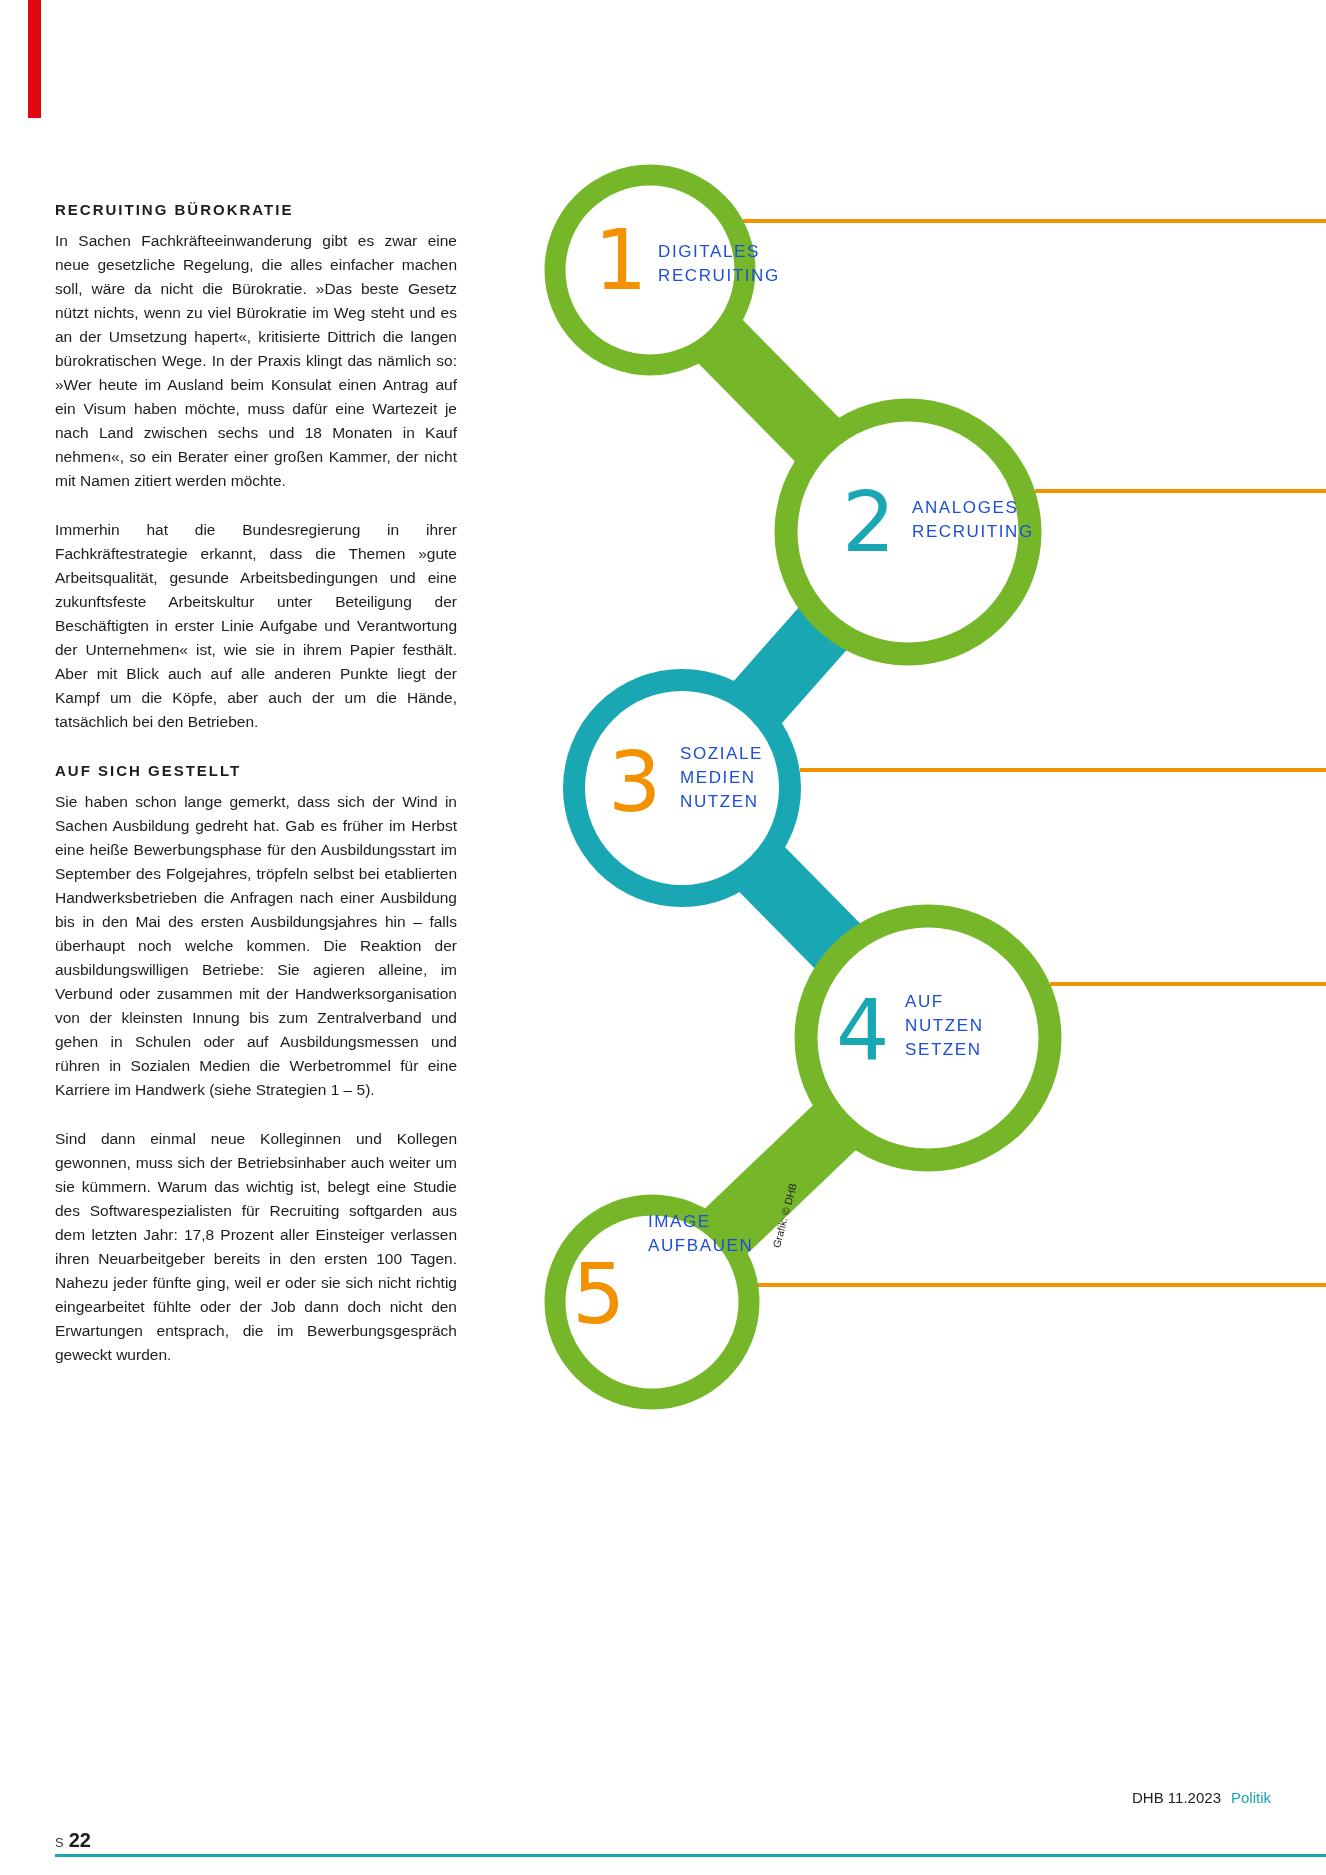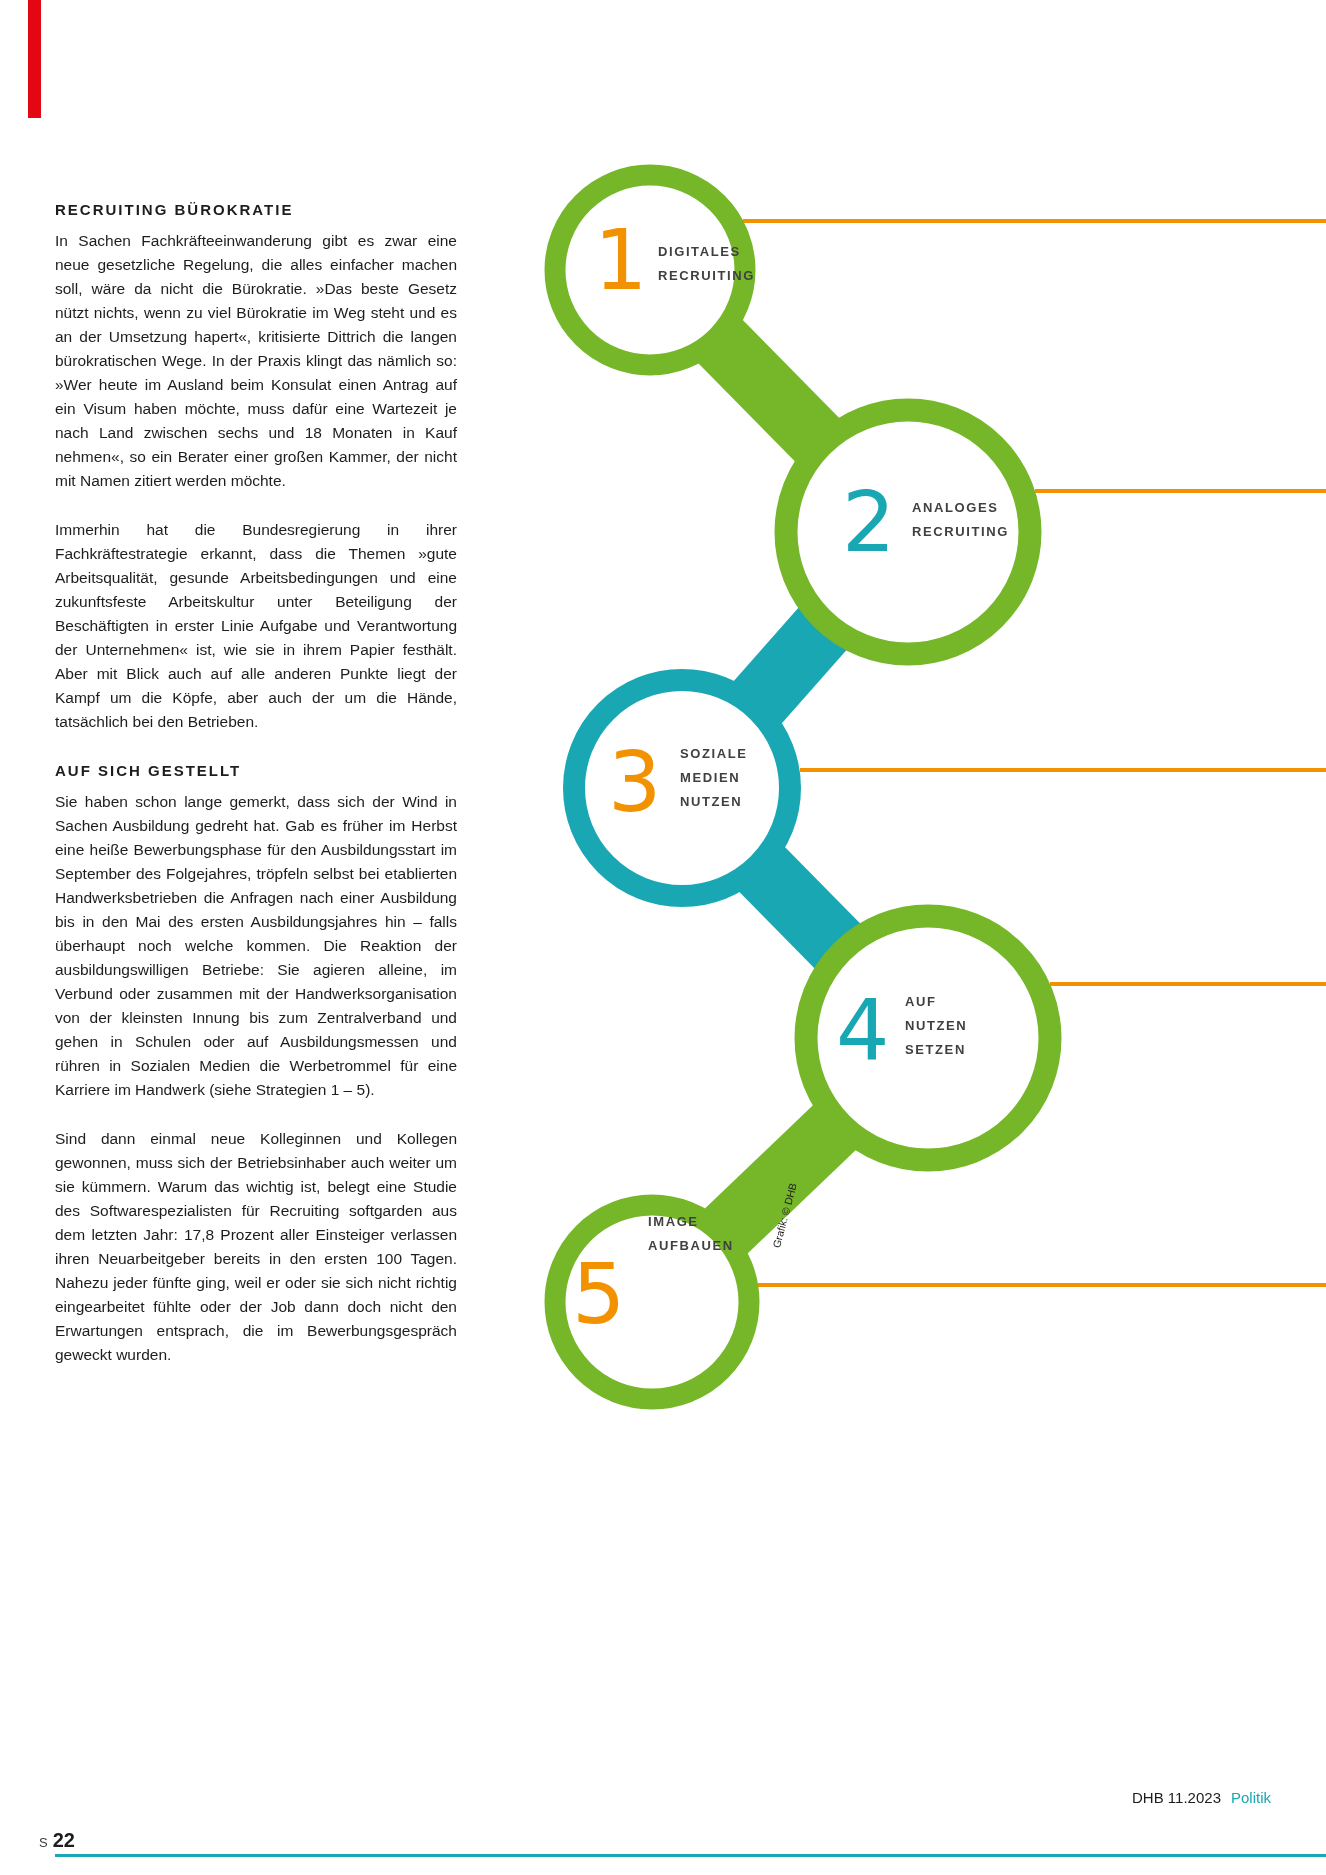--- a/index.html
+++ b/index.html
@@ -30,36 +30,36 @@
   .orange-rule { position: absolute; height: 4px; background: #f39200; z-index: 0; }
   .step-number {
     position: absolute; z-index: 2;
     font-family: "DejaVu Sans", sans-serif;
     font-size: 84px; line-height: 1; font-weight: 400;
   }
   .num-orange { color: #f39200; }
   .num-teal { color: #1aa7b4; }
   .step-label {
     position: absolute; z-index: 2;
-    font-size: 13px; font-weight: bold; letter-spacing: 1.6px;
-    line-height: 24px; color: #404040; white-space: nowrap;
+    font-size: 17px; font-weight: normal; letter-spacing: 1.6px;
+    line-height: 24px; color: #1d4ed8; white-space: nowrap;
   }
   .step-label span { display: block; }
   .credit {
     position: absolute; left: 770px; top: 1246px; z-index: 2;
     font-size: 10.5px; color: #1d1d1b; white-space: nowrap;
     transform: rotate(-75deg); transform-origin: 0 0;
   }
   
   .footer-rule {
     position: absolute; left: 55px; right: 0; top: 1854px; height: 3px;
     background: #1aa7b4;
   }
   .footer-left {
-    position: absolute; left: 39px; top: 1829px; z-index: 2;
+    position: absolute; left: 55px; top: 1829px; z-index: 2;
   }
   .footer-left .s { font-size: 13px; color: #3c3c3b; margin-right: 5px; }
   .footer-left .num { font-size: 20px; font-weight: bold; color: #1d1d1b; }
   .footer-right {
     position: absolute; right: 55px; top: 1789px; z-index: 2;
     font-size: 15px; font-weight: normal;
   }
   .footer-right .issue { color: #1d1d1b; margin-right: 10px; }
   .footer-right .section { color: #1aa7b4; }
 </style>

